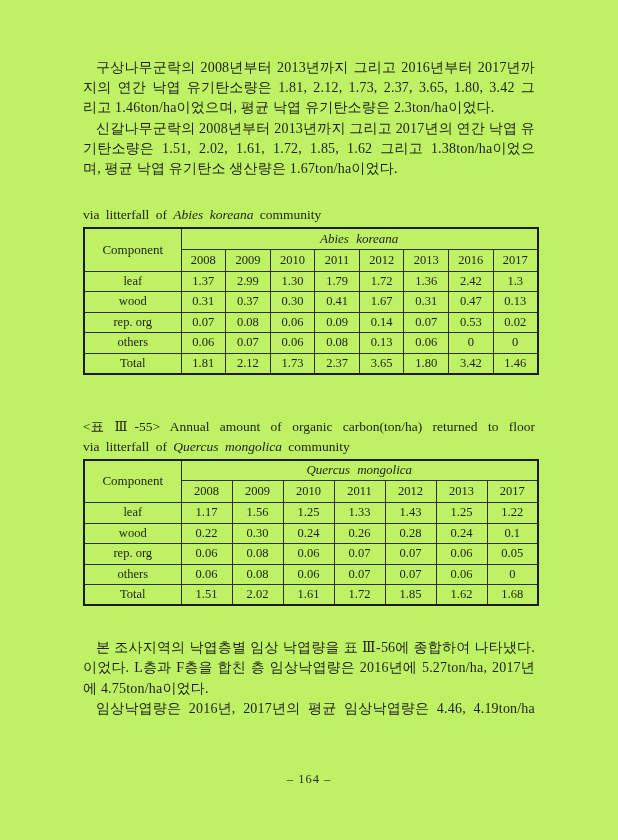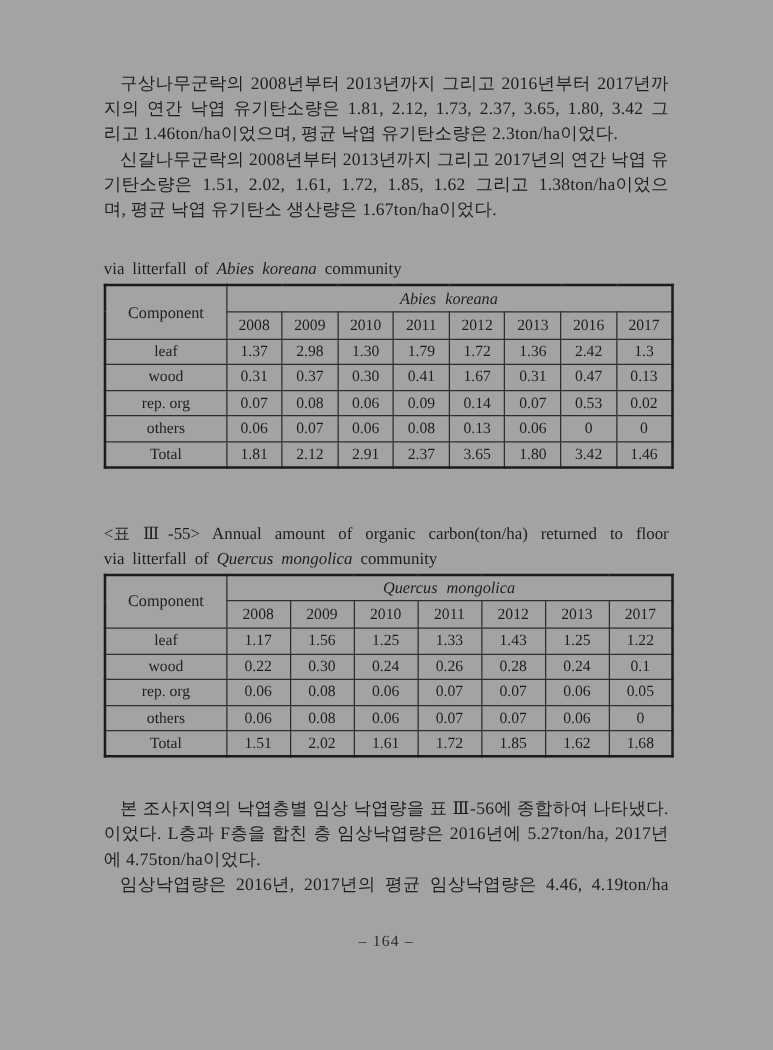--- a/index.html
+++ b/index.html
@@ -1,21 +1,21 @@
 <!DOCTYPE html>
 <html><head>
 <meta charset="utf-8">
 <style>
   * { margin: 0; padding: 0; box-sizing: border-box; }
   html, body { background: #e8e8e8; }
   .page {
     position: relative;
     width: 618px;
     height: 840px;
-    background: #a3a3a3;
+    background: #bef264;
     font-family: "Liberation Serif", "DejaVu Serif", serif;
     color: #1e1e1e;
     overflow: hidden;
   }
   .content {
     position: absolute;
     left: 83px;
     top: 58px;
     width: 452px;
   }
@@ -68,21 +68,21 @@
   table.datatable th.component {
     font-size: 13px;
     word-spacing: 2px;
   }
   table.datatable th.year { height: 22px; }
   table.datatable td { height: 20.5px; }
   .gap-caption2 { margin-top: 42px; }
   .outro { margin-top: 32px; }
   .pagenum {
     position: absolute;
-    top: 746px;
+    top: 772px;
     left: 0;
     width: 618px;
     text-align: center;
     font-size: 12.5px;
     letter-spacing: 1px;
     color: #2a2a2a;
   }
 </style>
 </head>
 <body>
@@ -133,21 +133,21 @@
         <th class="year">2010</th>
         <th class="year">2011</th>
         <th class="year">2012</th>
         <th class="year">2013</th>
         <th class="year">2016</th>
         <th class="year">2017</th>
       </tr>
       <tr>
         <td>leaf</td>
         <td>1.37</td>
-        <td>2.98</td>
+        <td>2.99</td>
         <td>1.30</td>
         <td>1.79</td>
         <td>1.72</td>
         <td>1.36</td>
         <td>2.42</td>
         <td>1.3</td>
       </tr>
       <tr>
         <td>wood</td>
         <td>0.31</td>
@@ -178,21 +178,21 @@
         <td>0.08</td>
         <td>0.13</td>
         <td>0.06</td>
         <td>0</td>
         <td>0</td>
       </tr>
       <tr>
         <td>Total</td>
         <td>1.81</td>
         <td>2.12</td>
-        <td>2.91</td>
+        <td>1.73</td>
         <td>2.37</td>
         <td>3.65</td>
         <td>1.80</td>
         <td>3.42</td>
         <td>1.46</td>
       </tr>
     </tbody>
       </table>
 
     <div class="caption gap-caption2">

